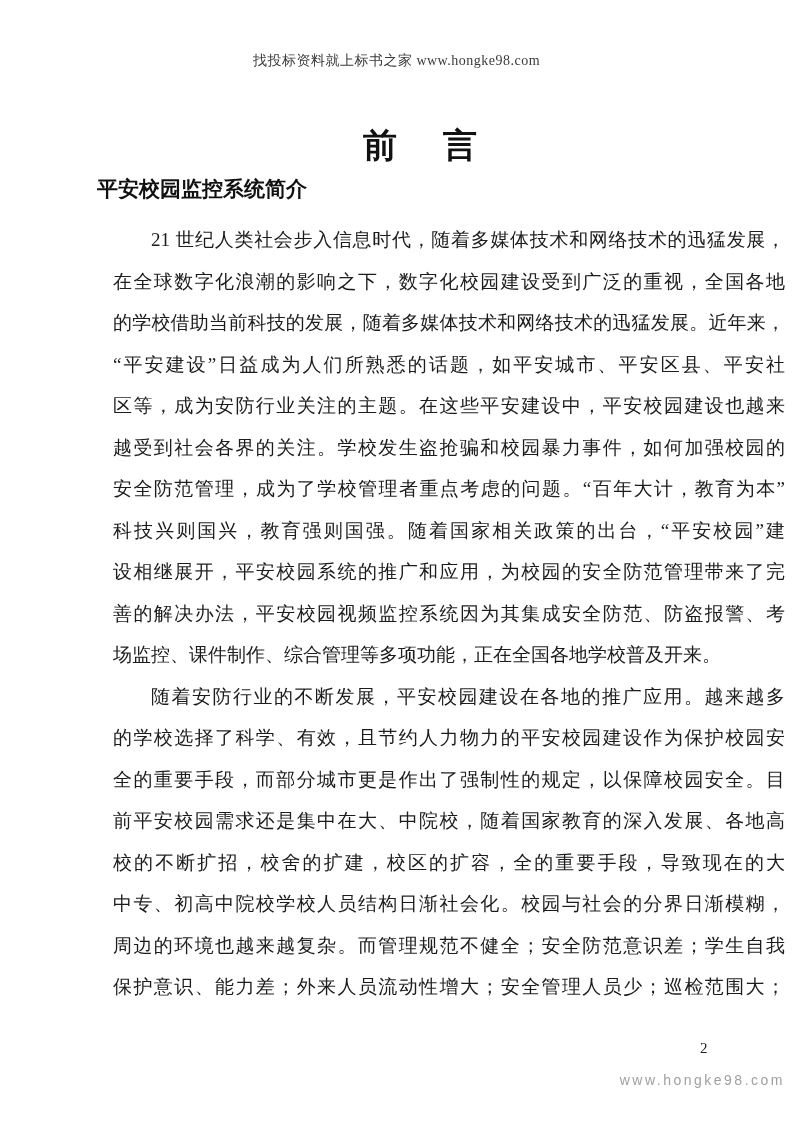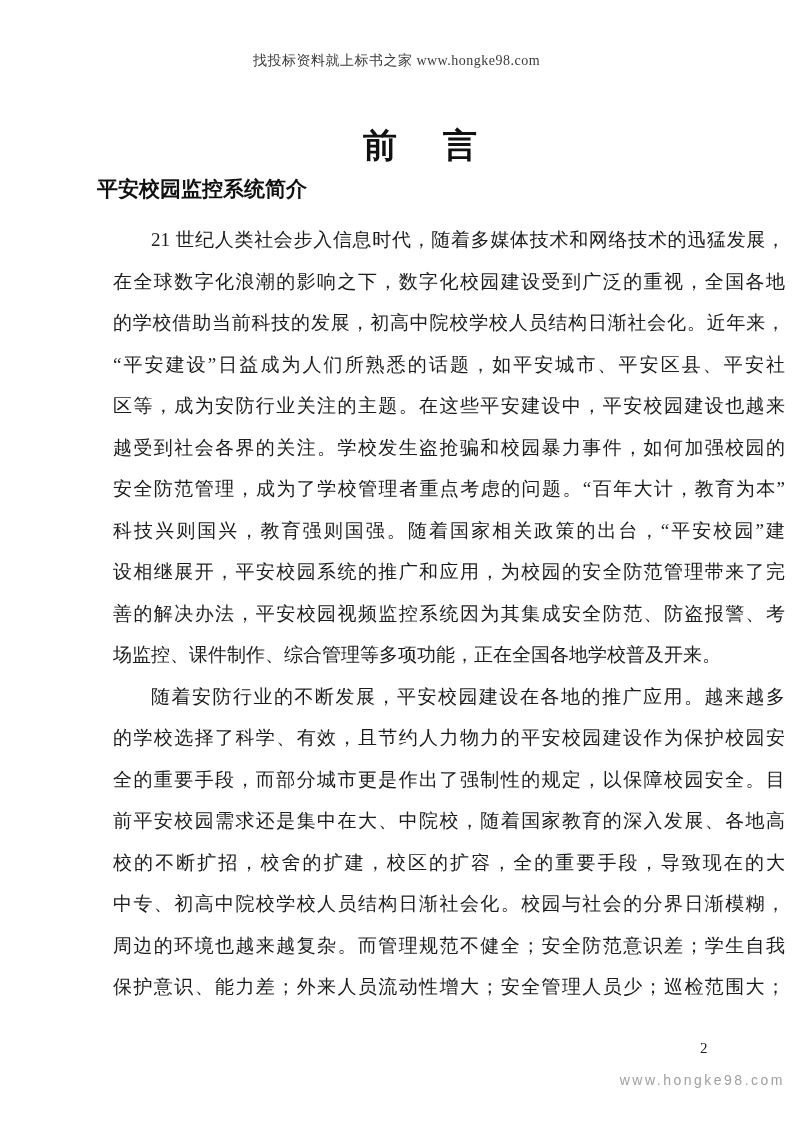--- a/index.html
+++ b/index.html
@@ -109,21 +109,21 @@
   <div class="header">找投标资料就上标书之家 www.hongke98.com</div>
 
   <h1 class="title">前　言</h1>
 
   <h2 class="section-heading">平安校园监控系统简介</h2>
 
   <div class="body-block">
     <div class="para">
         <div class="body-line first">21 世纪人类社会步入信息时代，随着多媒体技术和网络技术的迅猛发展，</div>
         <div class="body-line">在全球数字化浪潮的影响之下，数字化校园建设受到广泛的重视，全国各地</div>
-        <div class="body-line">的学校借助当前科技的发展，初高中院校学校人员结构日渐社会化。近年来，</div>
+        <div class="body-line">的学校借助当前科技的发展，随着多媒体技术和网络技术的迅猛发展。近年来，</div>
         <div class="body-line">“平安建设”日益成为人们所熟悉的话题，如平安城市、平安区县、平安社</div>
         <div class="body-line">区等，成为安防行业关注的主题。在这些平安建设中，平安校园建设也越来</div>
         <div class="body-line">越受到社会各界的关注。学校发生盗抢骗和校园暴力事件，如何加强校园的</div>
         <div class="body-line">安全防范管理，成为了学校管理者重点考虑的问题。“百年大计，教育为本”</div>
         <div class="body-line">科技兴则国兴，教育强则国强。随着国家相关政策的出台，“平安校园”建</div>
         <div class="body-line">设相继展开，平安校园系统的推广和应用，为校园的安全防范管理带来了完</div>
         <div class="body-line">善的解决办法，平安校园视频监控系统因为其集成安全防范、防盗报警、考</div>
         <div class="body-line last-left">场监控、课件制作、综合管理等多项功能，正在全国各地学校普及开来。</div>
       </div>
     <div class="para">

